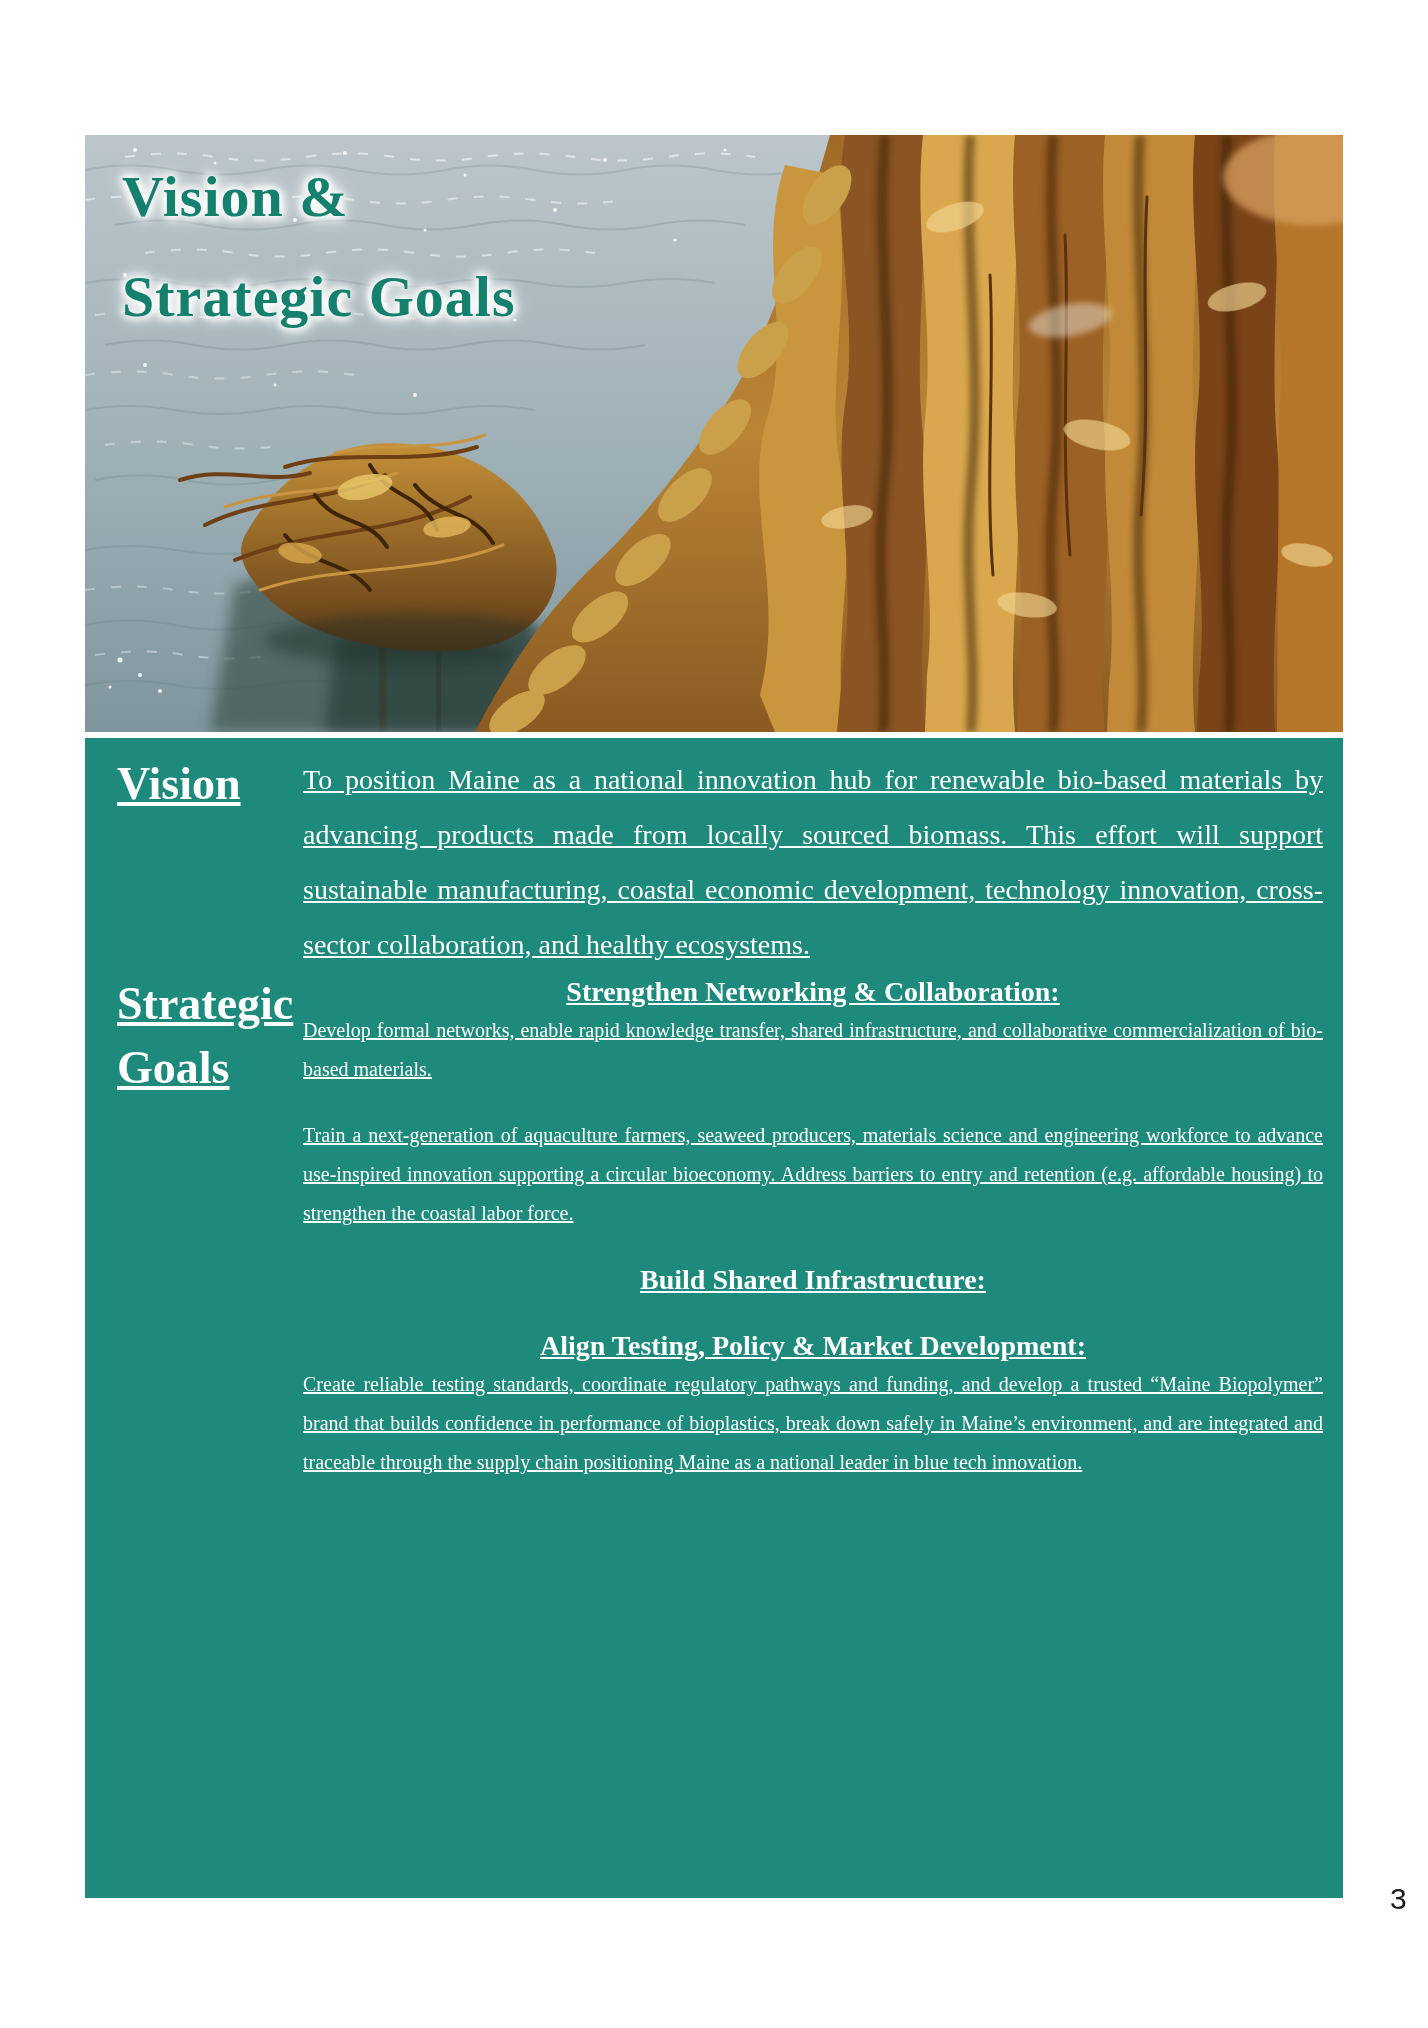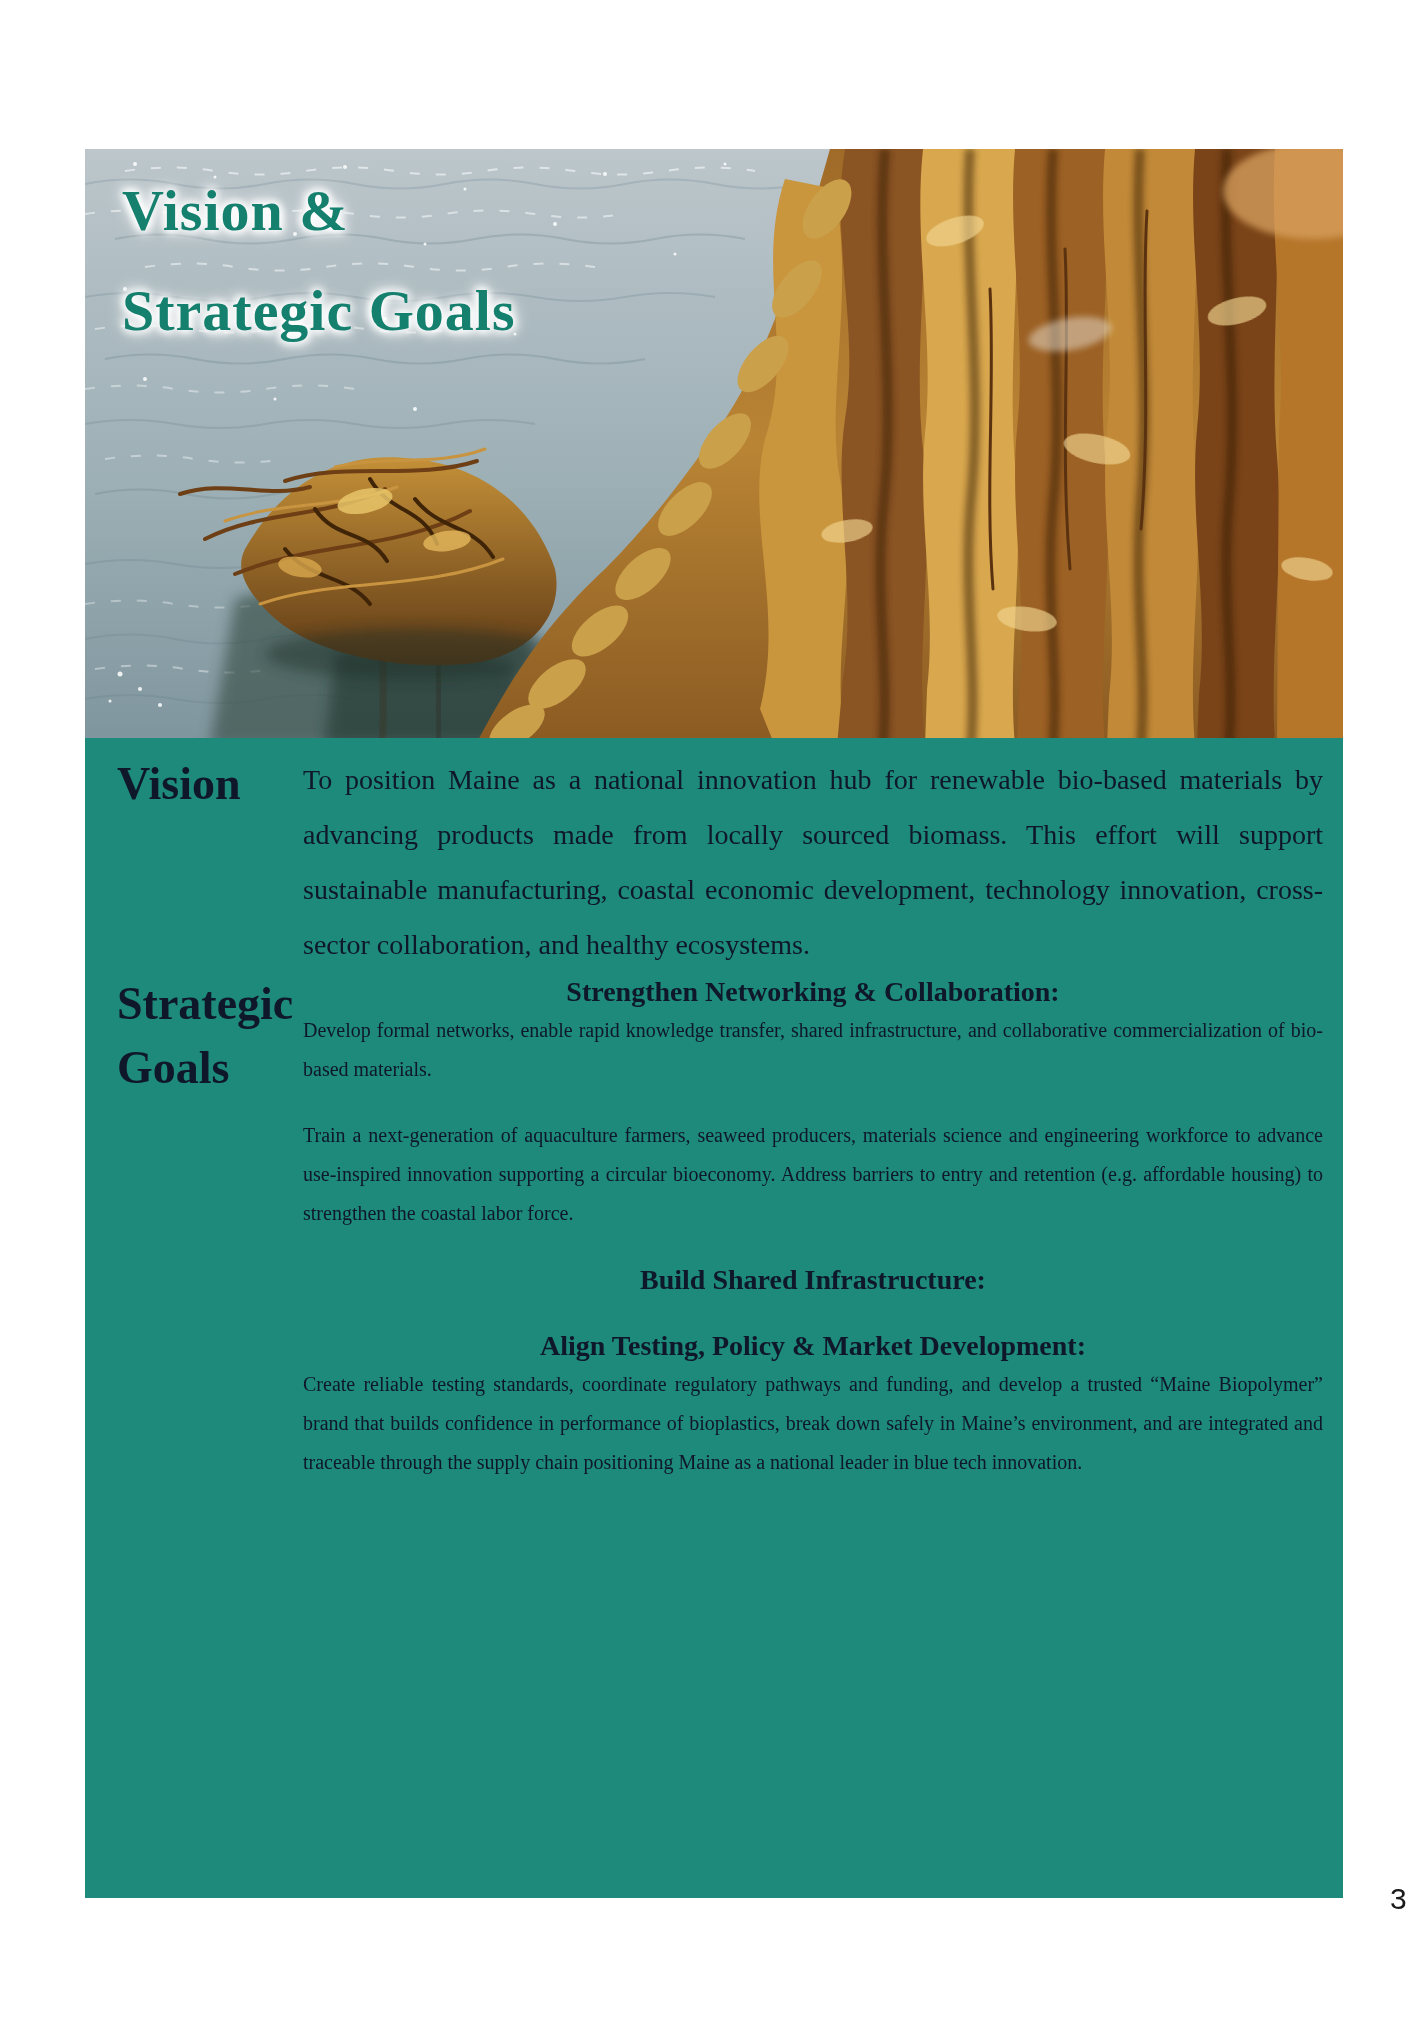--- a/index.html
+++ b/index.html
@@ -6,35 +6,35 @@
   .page{
     position:relative;
     width:1428px;height:2028px;
     background:#ffffff;
     font-family:"Liberation Serif", serif;
     overflow:hidden;
   }
   
   .photo{
     position:absolute;left:85px;top:135px;width:1258px;height:597px;
-    overflow:hidden;background:#9fb0b6;margin-top:14px;
+    overflow:hidden;background:#9fb0b6;
   }
   .photo svg{position:absolute;left:0;top:0;width:100%;height:100%;display:block;}
   .photo-title{
     position:absolute;left:37px;top:12px;
     font-size:58px;font-weight:bold;line-height:100px;
     color:#15806e;letter-spacing:1px;
     text-shadow:0 0 8px #ffffff,0 0 8px #ffffff,0 0 20px rgba(255,255,255,.95),
                 3px 3px 12px rgba(255,255,255,.9),-3px -3px 12px rgba(255,255,255,.85);
   }
   
   .teal{
     position:absolute;left:85px;top:738px;width:1258px;height:1160px;
-    background:#1d8a7b;color:#0f172a;
-    box-sizing:border-box;padding:14px 20px 16px 32px;
+    background:#1d8a7b;color:#ffffff;
+    box-sizing:border-box;padding:14px 20px 16px 32px;text-decoration:underline;
   }
   .section-row{display:flex;}
   .side-label{
     width:186px;flex:none;
     font-size:46px;font-weight:bold;line-height:64px;
     white-space:pre-line;
   }
   .text-col{width:1020px;flex:none;}
   .body-text{
     margin:0;font-size:28px;line-height:55px;text-align:justify;

